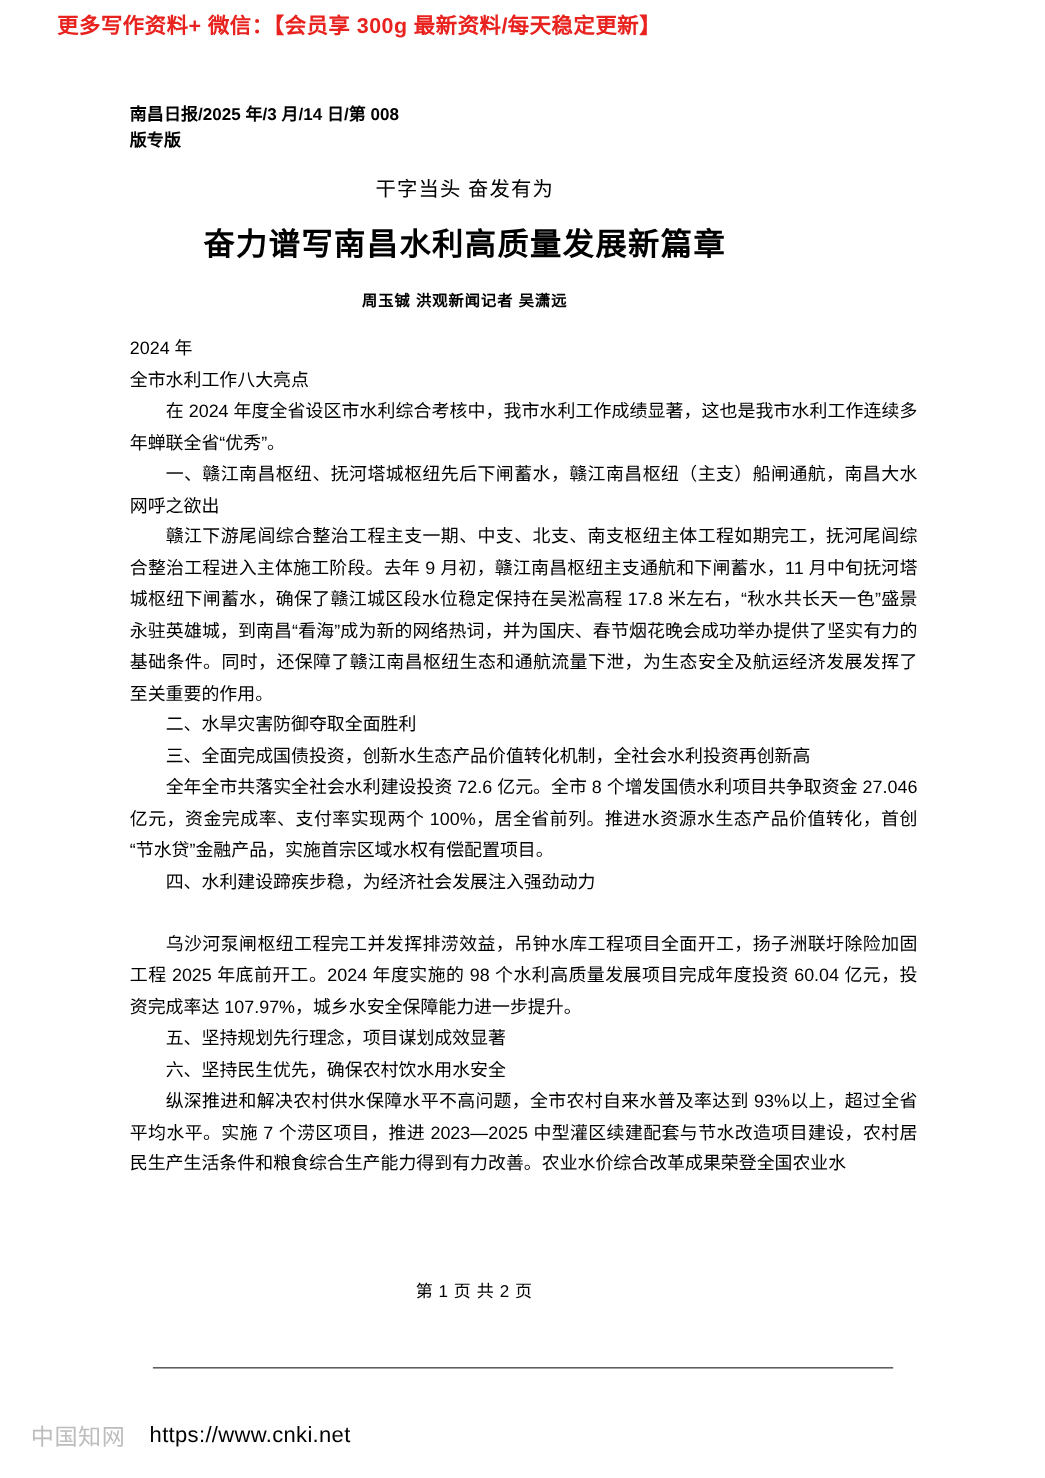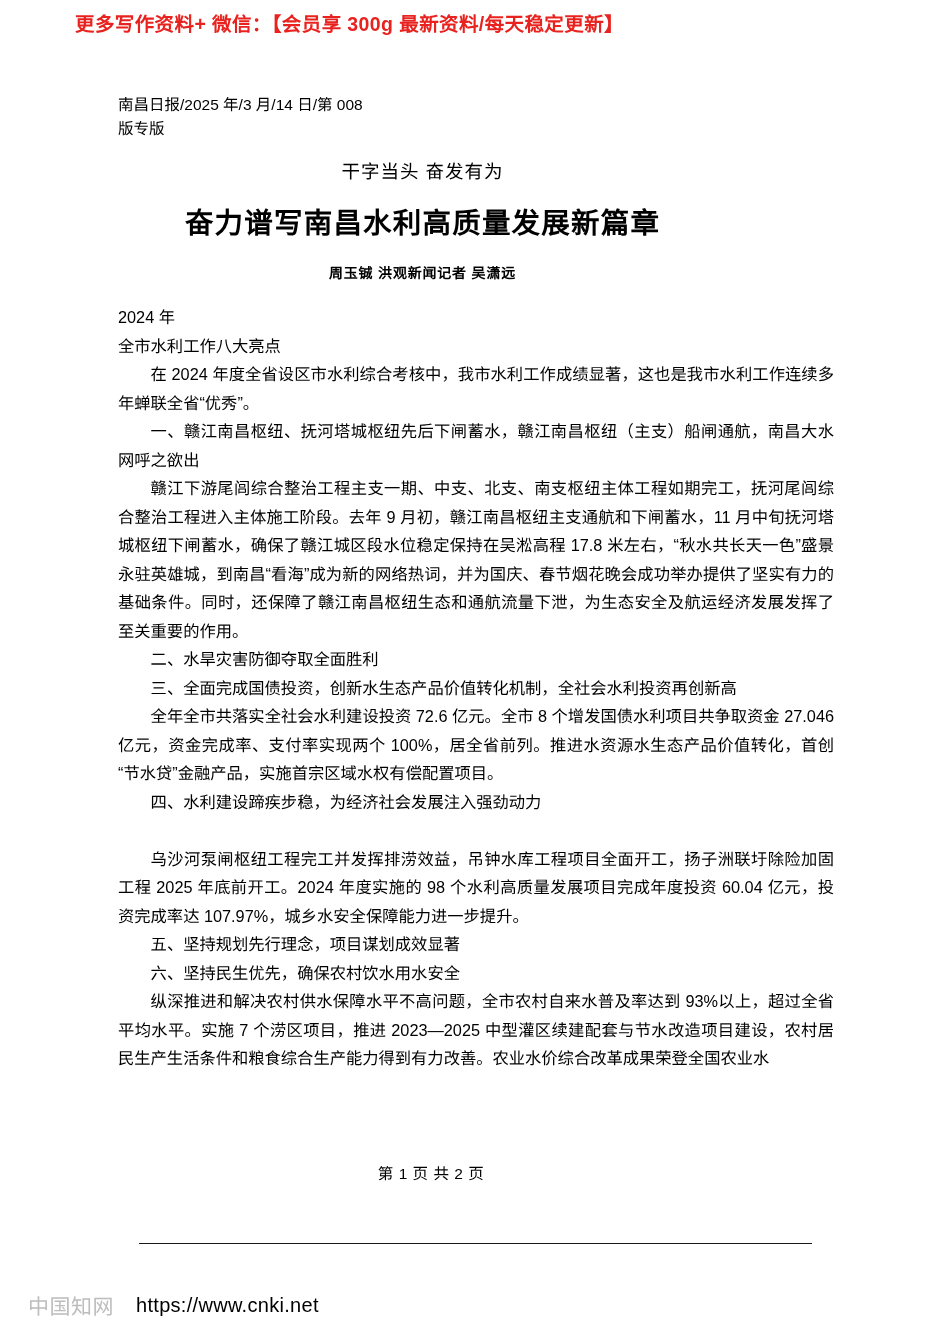--- a/index.html
+++ b/index.html
@@ -22,21 +22,21 @@
     box-sizing: border-box;
   }
 
   
   #promo-banner {
     position: absolute;
     top: 12px;
     left: 0;
     width: 950px;
     text-align: left;
-    padding-left: 75px;
+    padding-left: 52px;
     box-sizing: border-box;
   }
   #promo-banner .promo-text {
     font-family: "Liberation Sans", "DejaVu Sans", sans-serif;
     font-size: 19.5px;
     font-weight: bold;
     letter-spacing: 0.4px;
     line-height: 1.3;
     white-space: nowrap;
   }
@@ -44,20 +44,21 @@
   
   #source-line {
     position: absolute;
     top: 93px;
     left: 118px;
     width: 300px;
     font-family: "Liberation Sans", "DejaVu Sans", sans-serif;
     font-size: 15.5px;
     line-height: 1.55;
     color: #000;
+    font-weight: bold;
   }
 
   
   #title-block {
     position: absolute;
     top: 158px;
     left: 0;
     width: 845px;
     text-align: center;
   }

